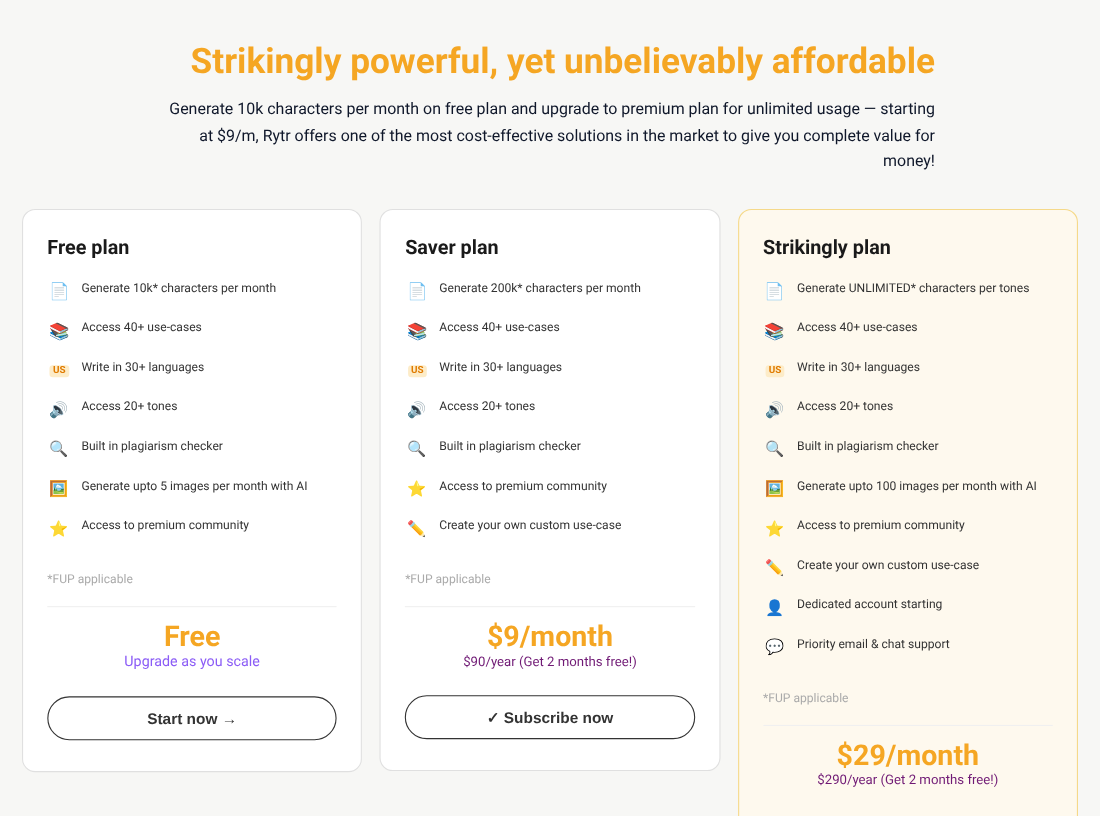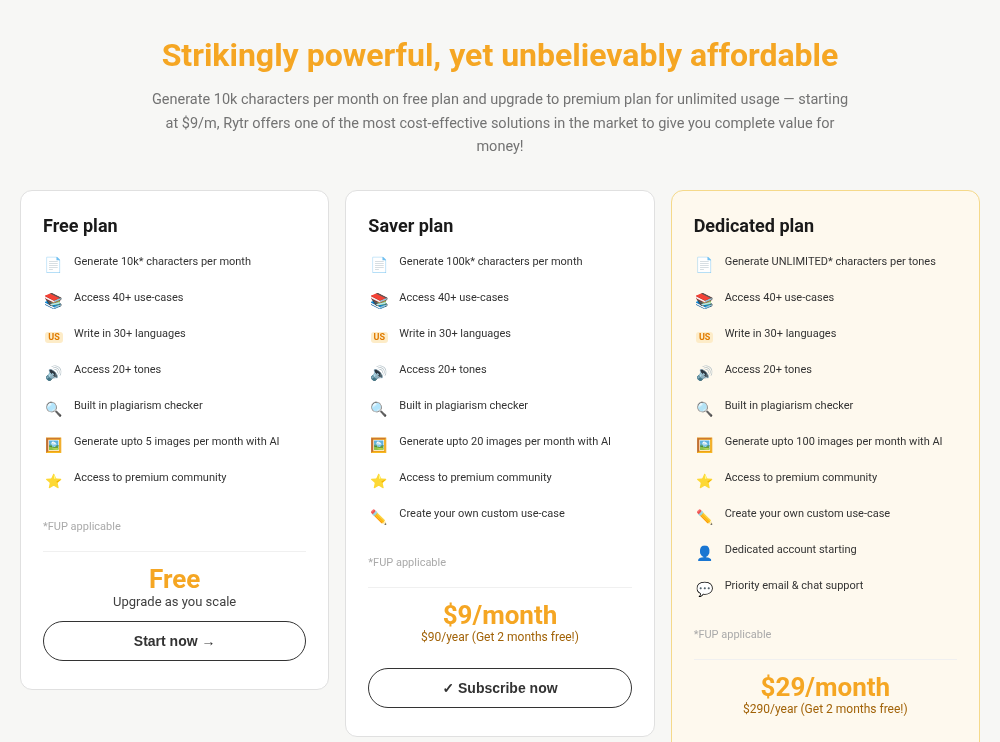--- a/index.html
+++ b/index.html
@@ -6,37 +6,37 @@
     body {
       font-family: -apple-system, BlinkMacSystemFont, 'Segoe UI', Roboto, sans-serif;
       background: #f7f7f5;
       min-height: 742px;
       display: flex;
       flex-direction: column;
       align-items: center;
       padding: 36px 20px 40px;
     }
     .header {
-      text-align: center;
+      text-align: right;
       max-width: 700px;
       margin-bottom: 32px;
     }
     .header h1 {
       font-size: 32px;
       font-weight: 700;
       color: #1a1a1a;
       margin-bottom: 14px;
       line-height: 1.2;
     }
     .header h1 span {
       color: #f5a623;
     }
     .header p {
       font-size: 14.5px;
-      color: #737373;
+      color: #0f172a;
       line-height: 1.6;
     }
     .cards-container {
       display: flex;
       gap: 16px;
       max-width: 960px;
       width: 100%;
       align-items: flex-start;
     }
     .card {
@@ -93,27 +93,27 @@
       padding-top: 12px;
       border-top: 1px solid #f0f0f0;
     }
     .price-main {
       font-size: 26px;
       font-weight: 700;
       color: #f5a623;
     }
     .price-sub {
       font-size: 12px;
-      color: #a16207;
+      color: #701a75;
       margin-bottom: 14px;
     }
     .price-label {
       font-size: 13px;
-      color: #404040;
-      margin-bottom: 2px;
+      color: #8b5cf6;
+      margin-bottom: 14px;
     }
     .btn {
       display: inline-flex;
       align-items: center;
       justify-content: center;
       gap: 6px;
       width: 100%;
       padding: 11px 20px;
       border-radius: 24px;
       font-size: 14px;
@@ -191,56 +191,52 @@
     </li>
       </ul>
       <div class="fup">*FUP applicable</div>
       <div class="price-section"><div class="price-main">Free</div><div class="price-label">Upgrade as you scale</div><button class="btn">Start now →</button></div>
     </div>
     <div class="card">
       <div class="card-title">Saver plan</div>
       <ul class="features-list">
         <li>
       <span class="icon-wrap ic-doc"></span>
-      <span>Generate 100k* characters per month</span>
+      <span>Generate 200k* characters per month</span>
     </li>
         <li>
       <span class="icon-wrap ic-book"></span>
       <span>Access 40+ use-cases</span>
     </li>
         <li>
       <span class="icon-wrap ic-us"></span>
       <span>Write in 30+ languages</span>
     </li>
         <li>
       <span class="icon-wrap ic-tone"></span>
       <span>Access 20+ tones</span>
     </li>
         <li>
       <span class="icon-wrap ic-search"></span>
       <span>Built in plagiarism checker</span>
-    </li>
-        <li>
-      <span class="icon-wrap ic-image"></span>
-      <span>Generate upto 20 images per month with AI</span>
     </li>
         <li>
       <span class="icon-wrap ic-star"></span>
       <span>Access to premium community</span>
     </li>
         <li>
       <span class="icon-wrap ic-pencil"></span>
       <span>Create your own custom use-case</span>
     </li>
       </ul>
       <div class="fup">*FUP applicable</div>
       <div class="price-section"><div class="price-main">$9/month</div><div class="price-sub">$90/year (Get 2 months free!)</div><button class="btn">✓  Subscribe now</button></div>
     </div>
     <div class="card highlighted">
-      <div class="card-title">Dedicated plan</div>
+      <div class="card-title">Strikingly plan</div>
       <ul class="features-list">
         <li>
       <span class="icon-wrap ic-doc"></span>
       <span>Generate UNLIMITED* characters per tones</span>
     </li>
         <li>
       <span class="icon-wrap ic-book"></span>
       <span>Access 40+ use-cases</span>
     </li>
         <li>

